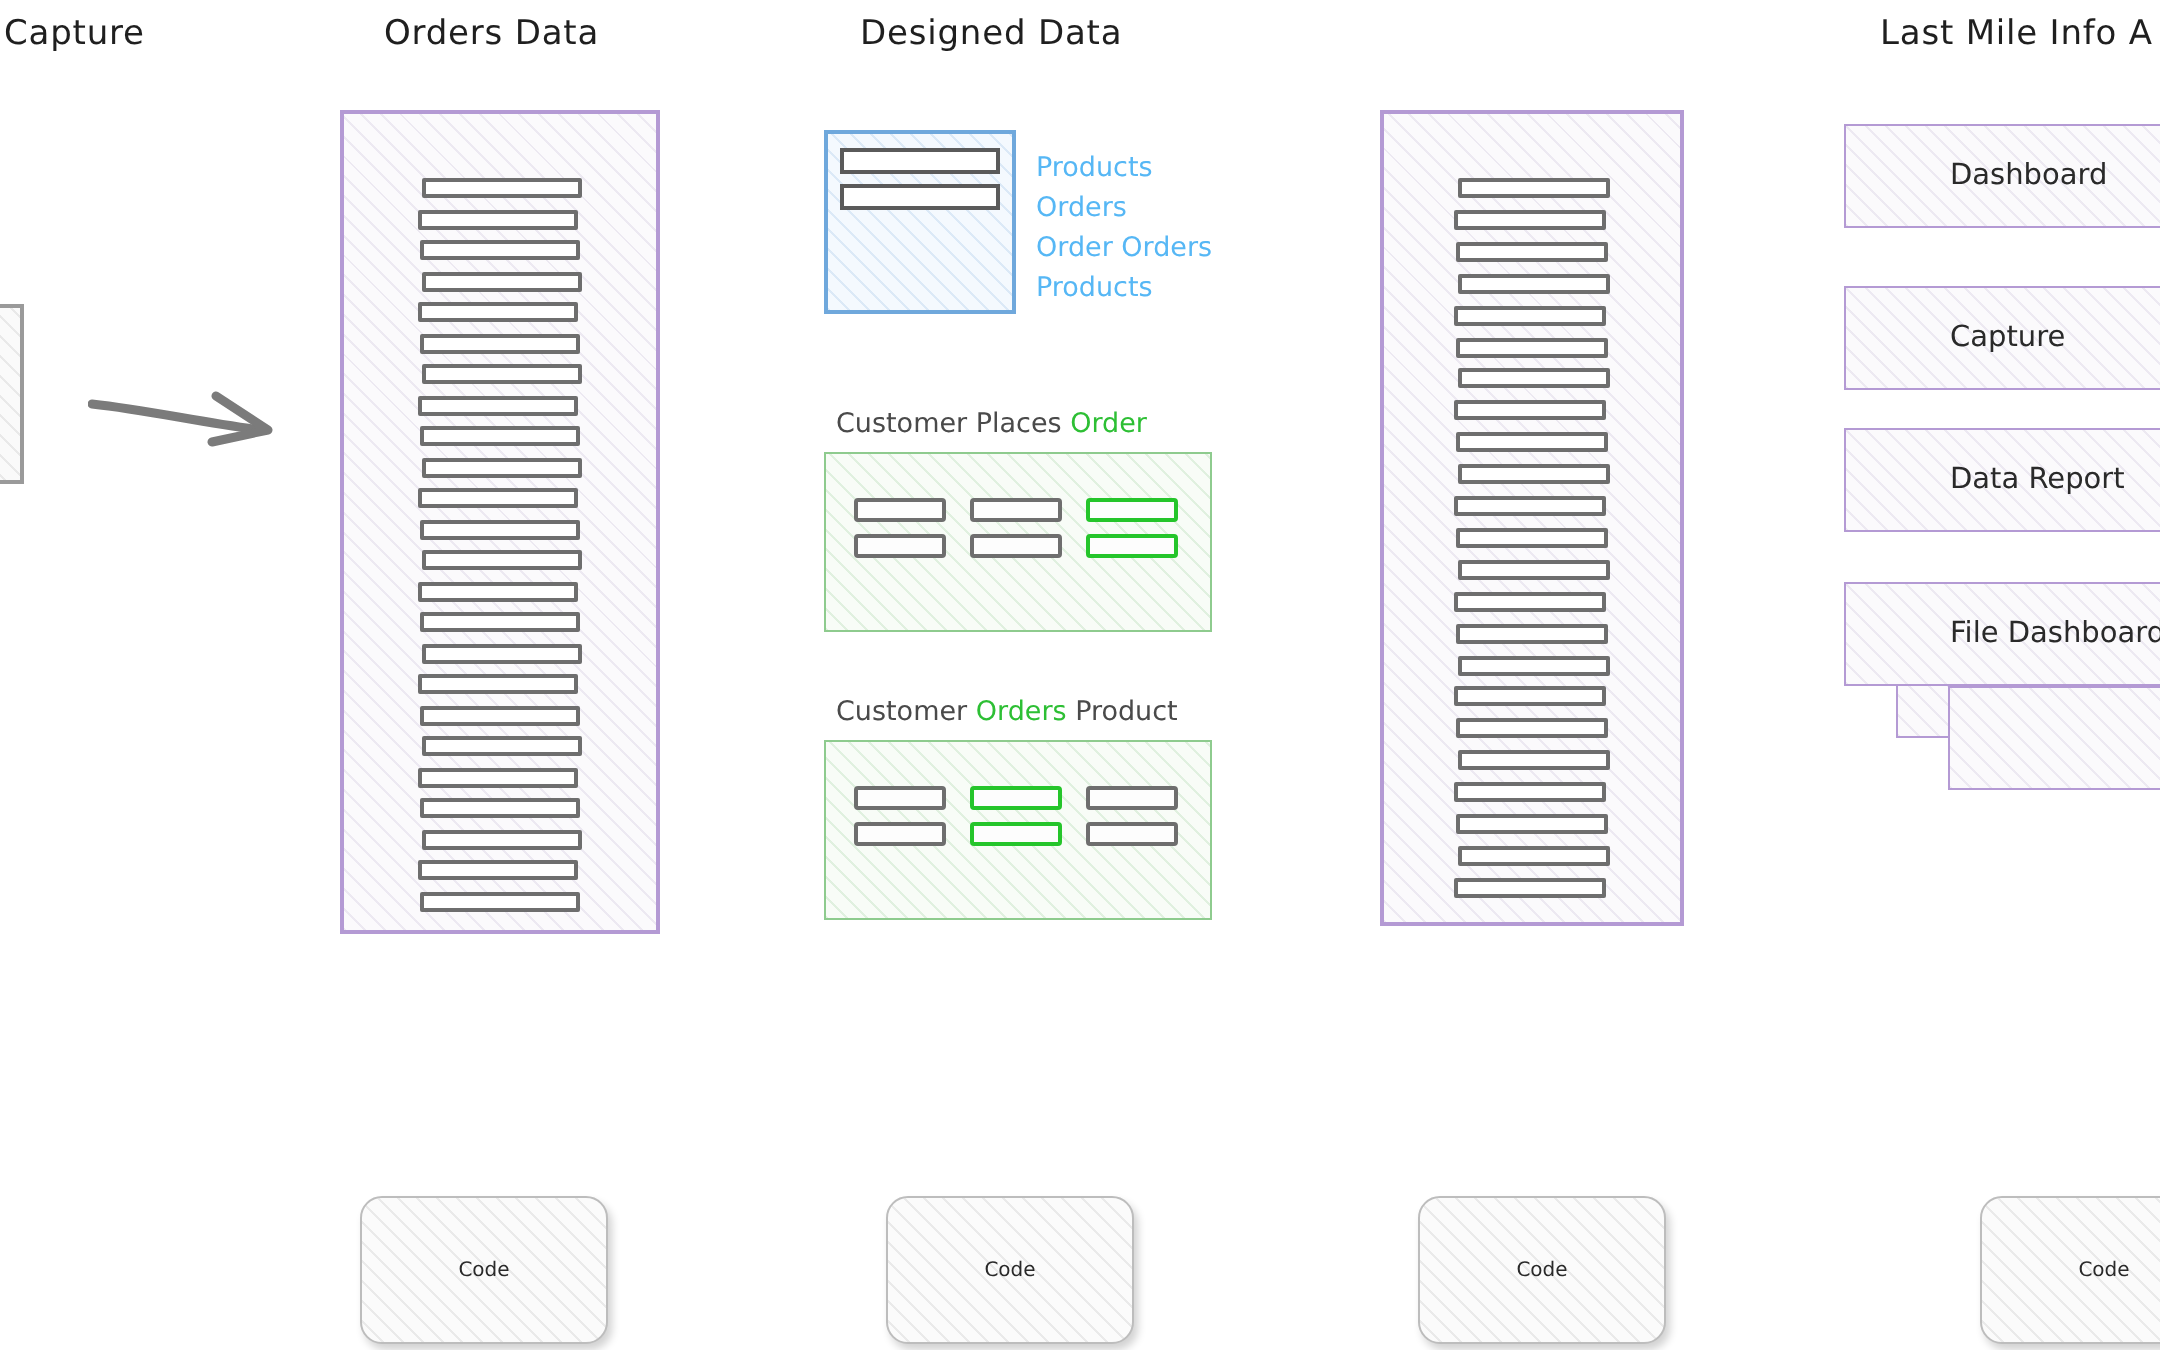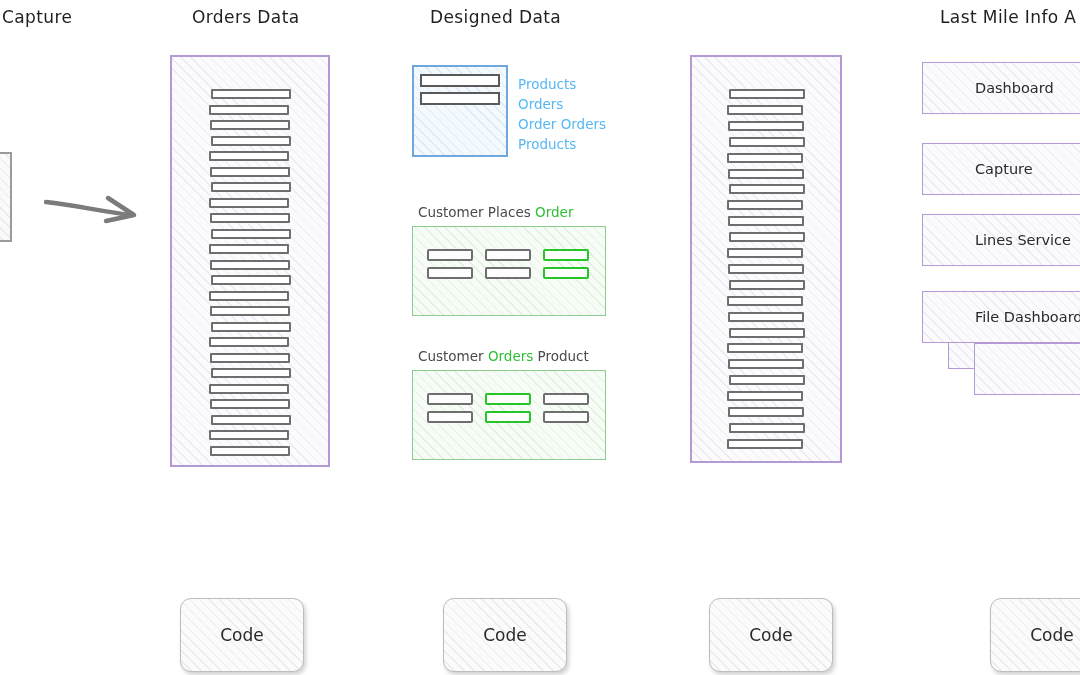--- a/index.html
+++ b/index.html
@@ -126,21 +126,21 @@
     border-radius:11px;
     box-sizing:border-box;
     display:flex;align-items:center;justify-content:center;
     box-shadow:2px 3px 4px rgba(0,0,0,.18);
     background-color:#fbfbfb;
     background-image:repeating-linear-gradient(
       45deg, rgba(120,120,120,.13) 0px, rgba(120,120,120,.13) 1px,
       rgba(255,255,255,0) 1px, rgba(255,255,255,0) 7px);
   }
   .code-box span{
-    font-size:17px;color:#2a2a2a;text-align:center;
+    font-size:10px;color:#2a2a2a;text-align:center;
   }
 
   
   .arrow-wrap{position:absolute;}
   
   .partial-box{
     position:absolute;
     border:2px solid #9a9a9a;
     box-sizing:border-box;
   }
@@ -250,21 +250,21 @@
   <div id="lastmile-layer">
       <div class="lm-box hatch-purple" style="left: 948px; top: 317px; width: 200px; height: 52px; z-index: 1;"></div>
       <div class="lm-box hatch-purple" style="left: 974px; top: 343px; width: 200px; height: 52px; z-index: 2;"></div>
       <div class="lm-box hatch-purple" style="left: 922px; top: 62px; width: 200px; height: 52px; z-index: 10;">
         <span>Dashboard</span>
       </div>
       <div class="lm-box hatch-purple" style="left: 922px; top: 143px; width: 200px; height: 52px; z-index: 10;">
         <span>Capture</span>
       </div>
       <div class="lm-box hatch-purple" style="left: 922px; top: 214px; width: 200px; height: 52px; z-index: 10;">
-        <span>Lines Service</span>
+        <span>Data Report</span>
       </div>
       <div class="lm-box hatch-purple" style="left: 922px; top: 291px; width: 200px; height: 52px; z-index: 10;">
         <span>File Dashboard</span>
       </div>
     </div>
 
   <div class="code-box" id="cb0" style="left: 180px; top: 598px;">
       <span>Code</span>
     </div>
   <div class="code-box" id="cb1" style="left: 443px; top: 598px;">

